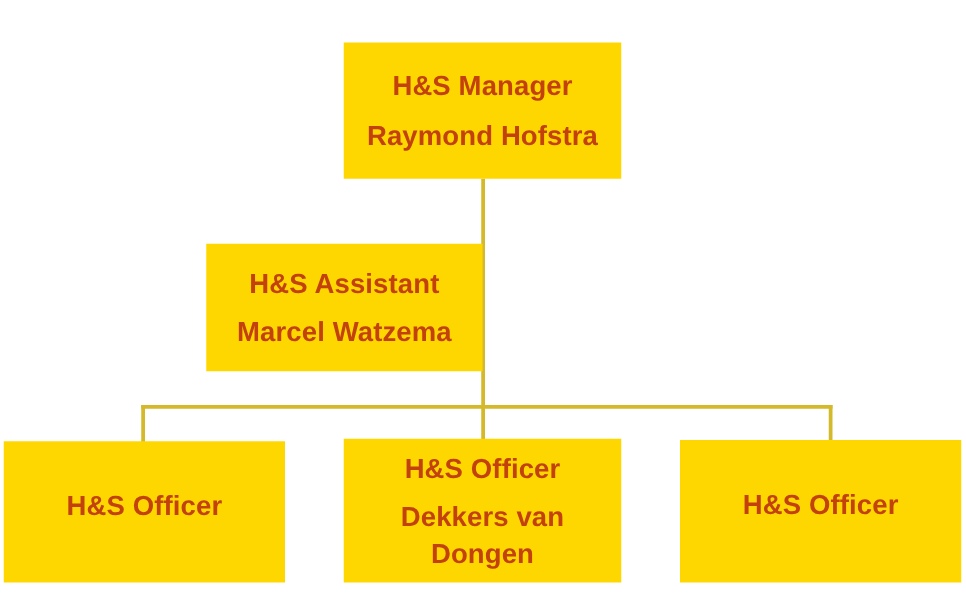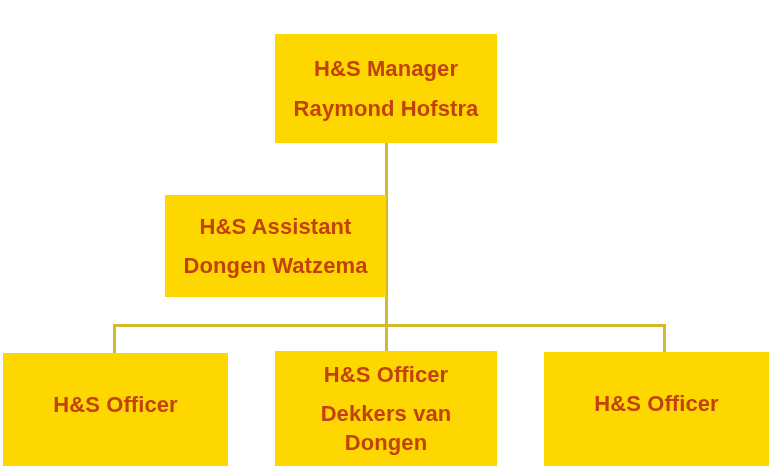--- a/index.html
+++ b/index.html
@@ -78,21 +78,21 @@
   <div class="connector v-line" id="drop-officer-2"></div>
   <div class="connector v-line" id="drop-officer-3"></div>
 
   <div class="node" id="node-manager">
     <div class="node-title">H&amp;S Manager</div>
     <div class="node-name">Raymond Hofstra</div>
   </div>
 
   <div class="node" id="node-assistant">
     <div class="node-title">H&amp;S Assistant</div>
-    <div class="node-name">Dongen Watzema</div>
+    <div class="node-name">Marcel Watzema</div>
   </div>
 
   <div class="node" id="node-officer-1">
     <div class="node-title">H&amp;S Officer</div>
   </div>
 
   <div class="node" id="node-officer-2">
     <div class="node-title">H&amp;S Officer</div>
     <div class="node-name">Dekkers van Dongen</div>
   </div>

